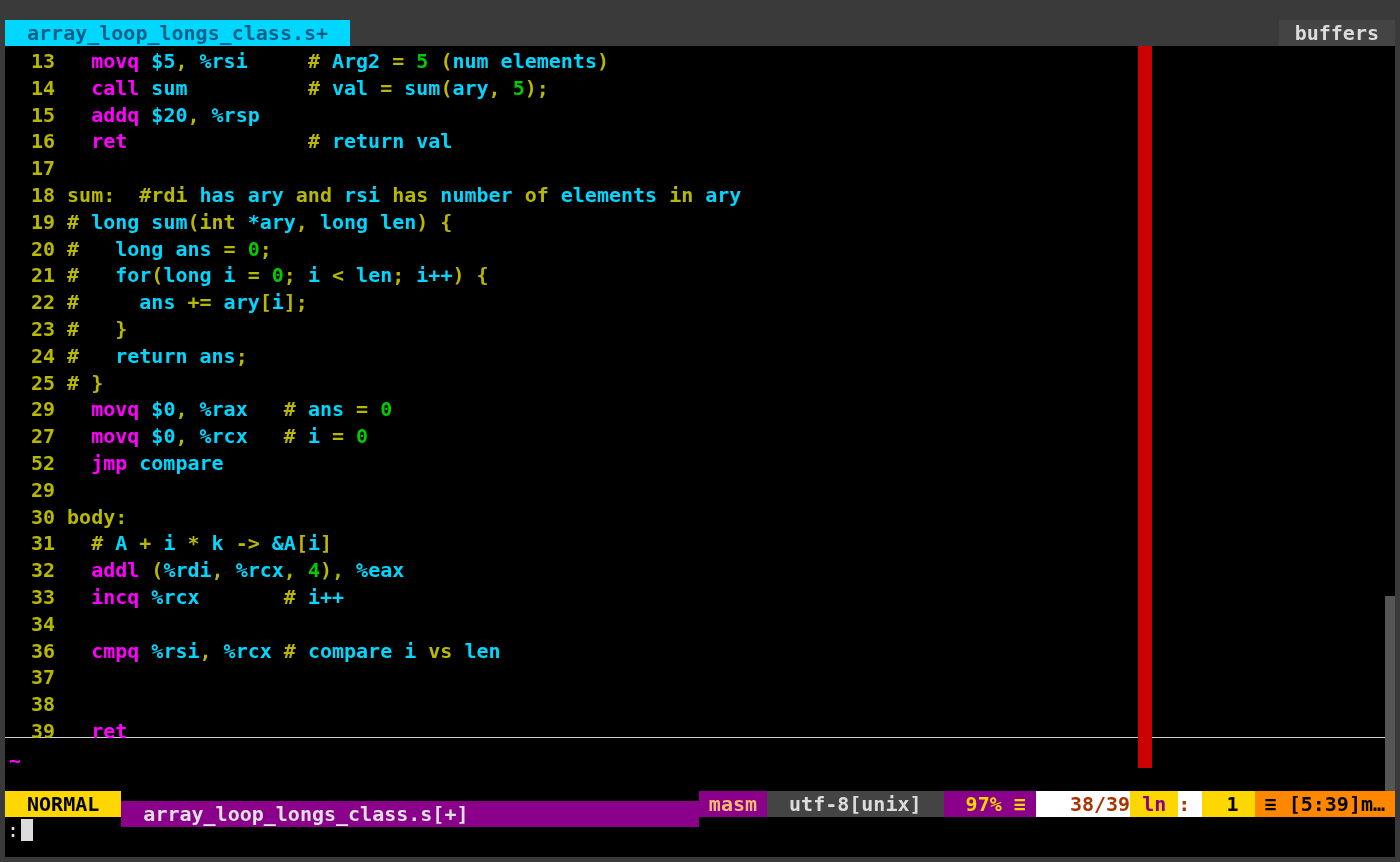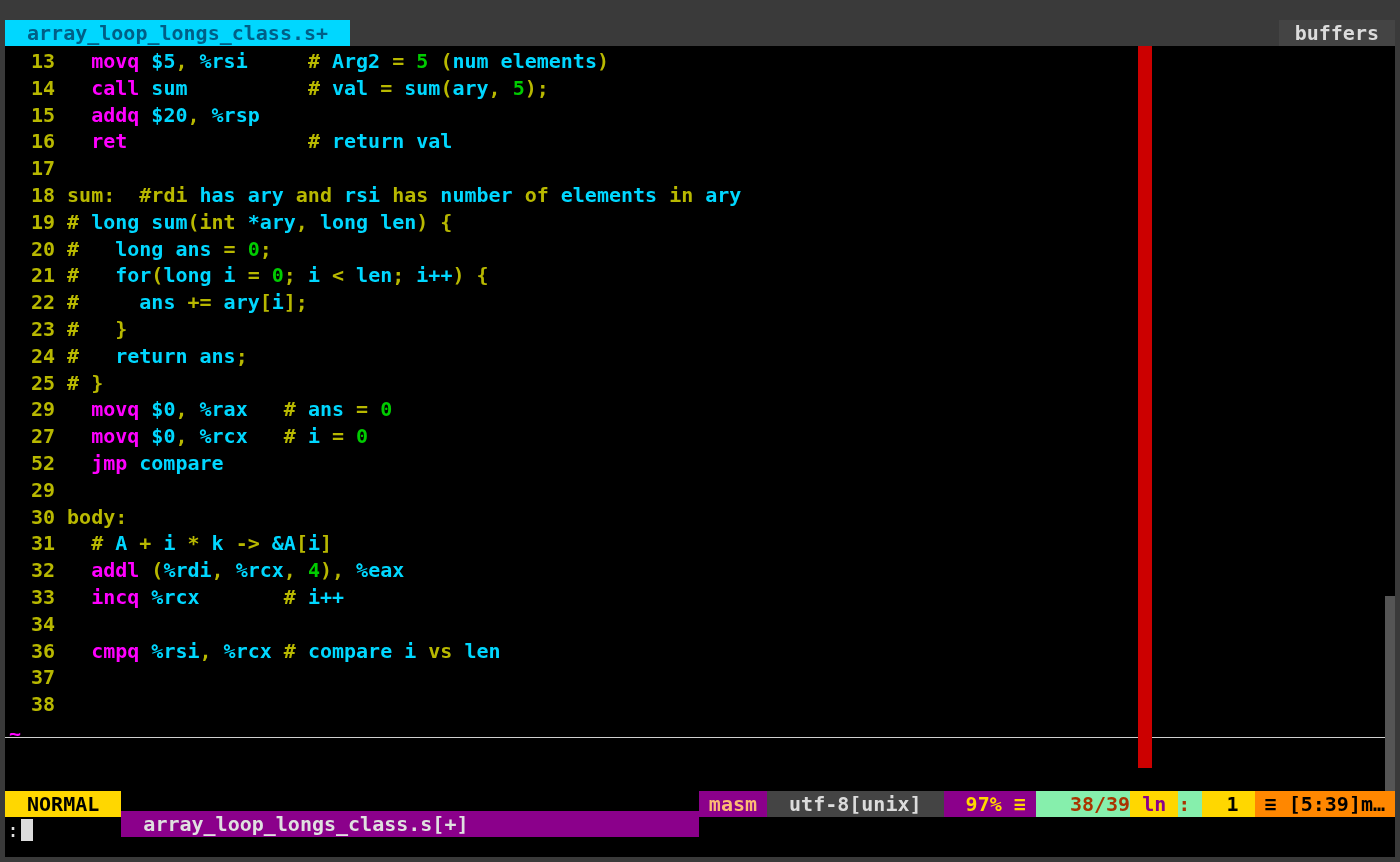--- a/index.html
+++ b/index.html
@@ -88,31 +88,32 @@
   .c-cyan { color: #00d7ff; }  
   .c-grn  { color: #00cc00; }  
   .c-yel  { color: #b8b800; }  
   .c-wht  { color: #e0e0e0; }
 
   .tilde { color: #ff00ff; padding-left: 4px; font-weight: bold; }
 
   
   .statusline {
     display: flex;
+    align-items: center;
     height: 26px;
     font-weight: bold;
     width: 100%;
   }
   .seg { height: 100%; display: flex; align-items: center; padding: 0 10px; white-space: pre; }
   .seg-mode   { background: #ffd700; color: #000; }
   .seg-file   { background: #8b008b; color: #e0e0e0; flex: 1; margin-top: 20px; }
   .seg-ft     { background: #8b008b; color: #fdba74; }
   .seg-enc    { background: #444;    color: #dcdcdc; }
   .seg-pct    { background: #8b008b; color: #ffd700; }
-  .seg-pos    { background: #86efac; color: #aa3300; }
+  .seg-pos    { background: #ffffff; color: #aa3300; }
   .seg-pos2   { background: #ffd700; color: #8b008b; }
   .seg-pos3   { background: #ffd700; color: #000; }
   .seg-time   { background: #ff8700; color: #000; }
 
   .hamb { font-weight: bold; }
 
   
   .cmdline {
     height: 26px;
     background: #000;
@@ -173,20 +174,21 @@
         <div class="row"><div class="lnr">52</div><div class="txt"><span class="c-wht">   </span><span class="c-mag">jmp</span><span class="c-cyan"> compare</span></div></div>
         <div class="row"><div class="lnr">29</div><div class="txt"><span class="c-wht"> </span></div></div>
         <div class="row"><div class="lnr">30</div><div class="txt"><span class="c-wht"> </span><span class="c-yel">body:</span></div></div>
         <div class="row"><div class="lnr">31</div><div class="txt"><span class="c-wht">   </span><span class="c-yel"># </span><span class="c-cyan">A </span><span class="c-yel">+ </span><span class="c-cyan">i </span><span class="c-yel">* </span><span class="c-cyan">k </span><span class="c-yel">-&gt; </span><span class="c-cyan">&amp;A</span><span class="c-yel">[</span><span class="c-cyan">i</span><span class="c-yel">]</span></div></div>
         <div class="row"><div class="lnr">32</div><div class="txt"><span class="c-wht">   </span><span class="c-mag">addl</span><span class="c-cyan"> </span><span class="c-yel">(</span><span class="c-cyan">%rdi</span><span class="c-yel">,</span><span class="c-cyan"> %rcx</span><span class="c-yel">,</span><span class="c-cyan"> </span><span class="c-grn">4</span><span class="c-yel">),</span><span class="c-cyan"> %eax</span></div></div>
         <div class="row"><div class="lnr">33</div><div class="txt"><span class="c-wht">   </span><span class="c-mag">incq</span><span class="c-cyan"> %rcx</span><span class="c-wht">       </span><span class="c-yel"># </span><span class="c-cyan">i++</span></div></div>
         <div class="row"><div class="lnr">34</div><div class="txt"><span class="c-wht"> </span></div></div>
         <div class="row"><div class="lnr">36</div><div class="txt"><span class="c-wht">   </span><span class="c-mag">cmpq</span><span class="c-cyan"> %rsi</span><span class="c-yel">,</span><span class="c-cyan"> %rcx </span><span class="c-yel"># </span><span class="c-cyan">compare i </span><span class="c-yel">vs </span><span class="c-cyan">len</span></div></div>
         <div class="row"><div class="lnr">37</div></div>
         <div class="row"><div class="lnr">38</div><div class="txt"><span class="c-wht"> </span></div></div>
+        <div class="row"><div class="lnr">39</div><div class="txt"><span class="c-wht">   </span><span class="c-mag">ret</span></div></div>
       </div>
     <div class="tilde">~</div>
     <div class="scrollbar"></div>
   </div>
 
   <div class="statusline">
     <div class="seg seg-mode"> NORMAL </div>
     <div class="seg seg-file"> array_loop_longs_class.s[+] </div>
     <div class="seg seg-ft">masm</div>
     <div class="seg seg-enc"> utf-8[unix] </div>

